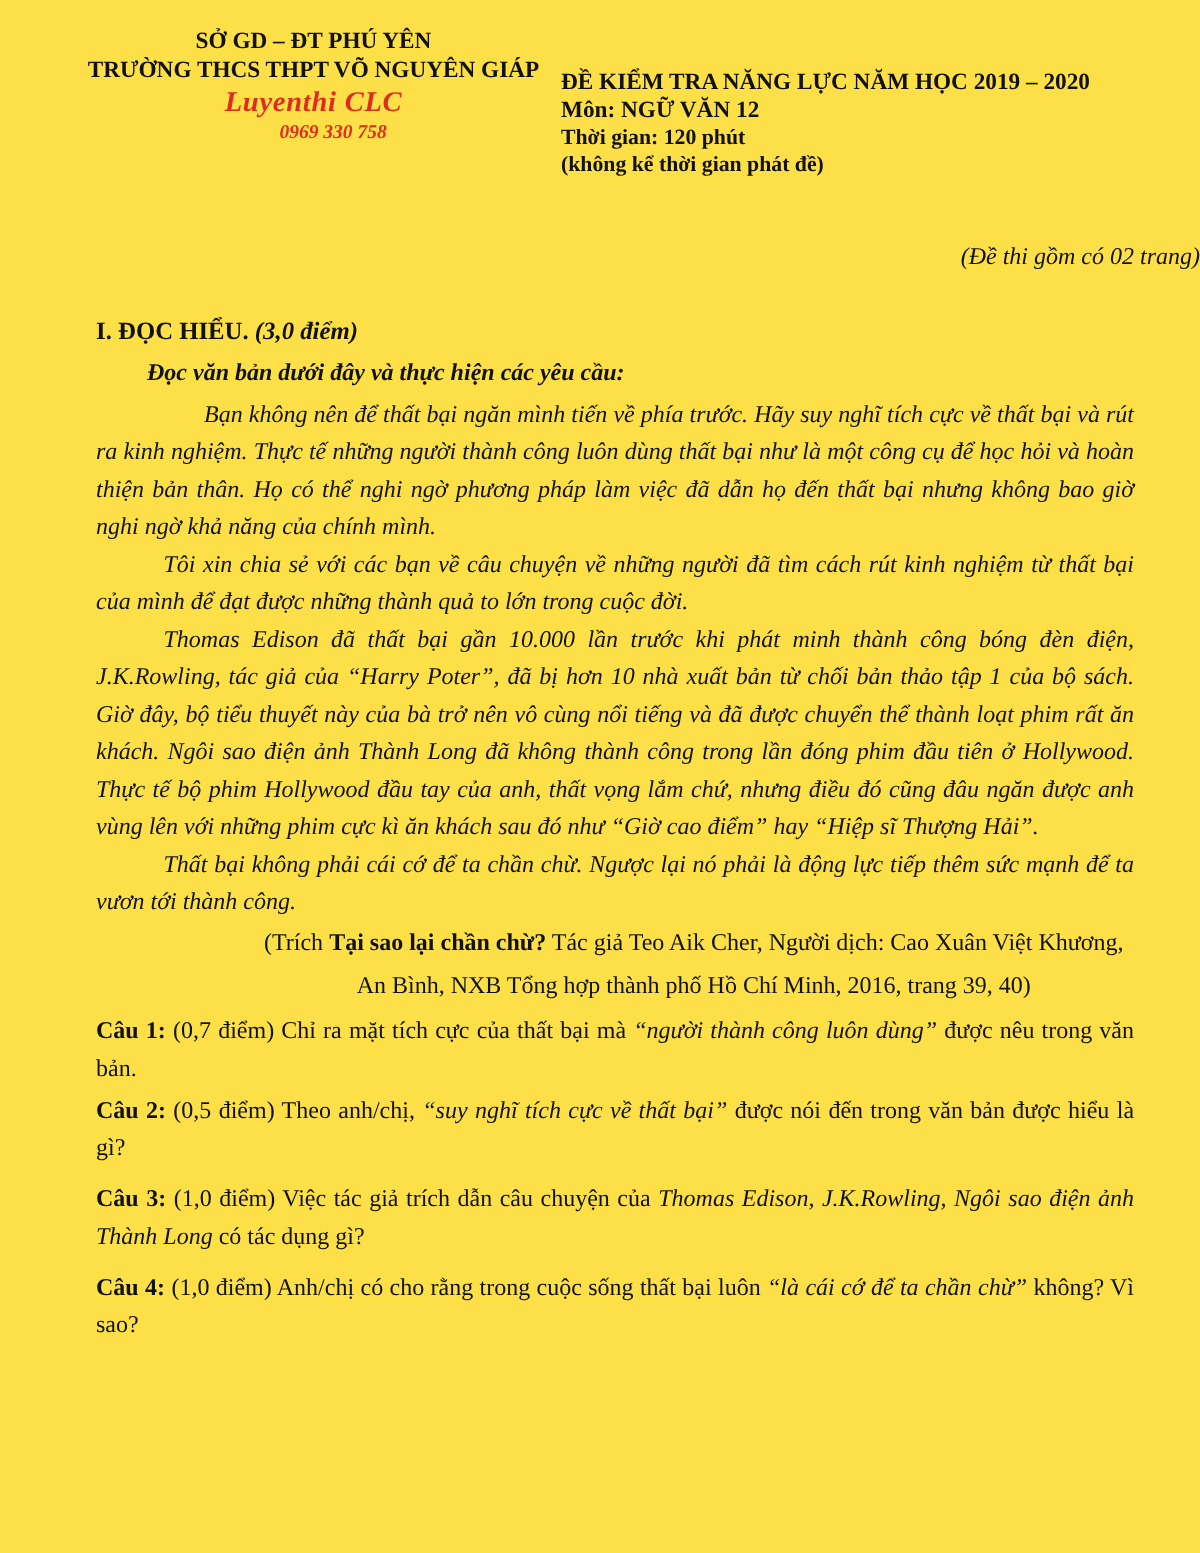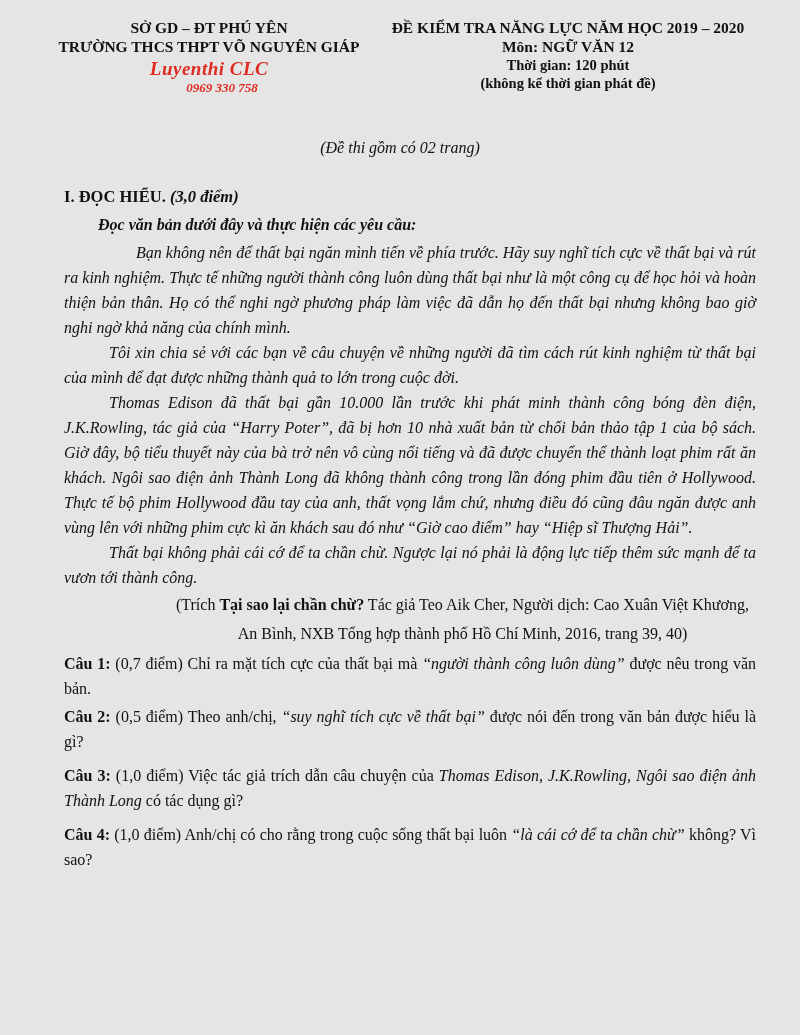--- a/index.html
+++ b/index.html
@@ -2,40 +2,41 @@
 <html lang="vi"><head>
 <meta charset="utf-8">
 <style>
   * { box-sizing: border-box; }
   html, body { margin: 0; padding: 0; background: #ffffff; }
   .page {
     position: relative;
     width: 800px;
     height: 1035px;
     margin: 0 auto;
-    background: #e5e5e5;
+    background: #fde047;
     color: #111;
     font-family: "Liberation Serif", "DejaVu Serif", serif;
     font-size: 16px;
     line-height: 25px;
     overflow: hidden;
   }
   
   .header {
     display: flex;
     padding: 18px 38px 0 44px;
   }
   .header-left {
     width: 330px;
     text-align: center;
     flex-shrink: 0;
   }
   .header-right {
     flex: 1;
-    text-align: center;
+    text-align: left;
+    margin-top: 27px;
   }
   .h-bold {
     font-weight: bold;
     font-size: 15.5px;
     line-height: 19px;
     white-space: nowrap;
   }
   .h-bold.small { font-size: 14.5px; line-height: 18px; }
   .logo {
     font-weight: bold;
@@ -47,21 +48,21 @@
   }
   .phone {
     font-weight: bold;
     font-style: italic;
     font-size: 13px;
     line-height: 15px;
     padding-left: 26px;
   }
   
   .page-note {
-    text-align: center;
+    text-align: right;
     font-style: italic;
     margin-top: 40px;
     font-size: 16px;
   }
   
   .content { padding: 0 44px 0 64px; }
   .section-title {
     margin: 24px 0 0 0;
     font-size: 16.5px;
   }

